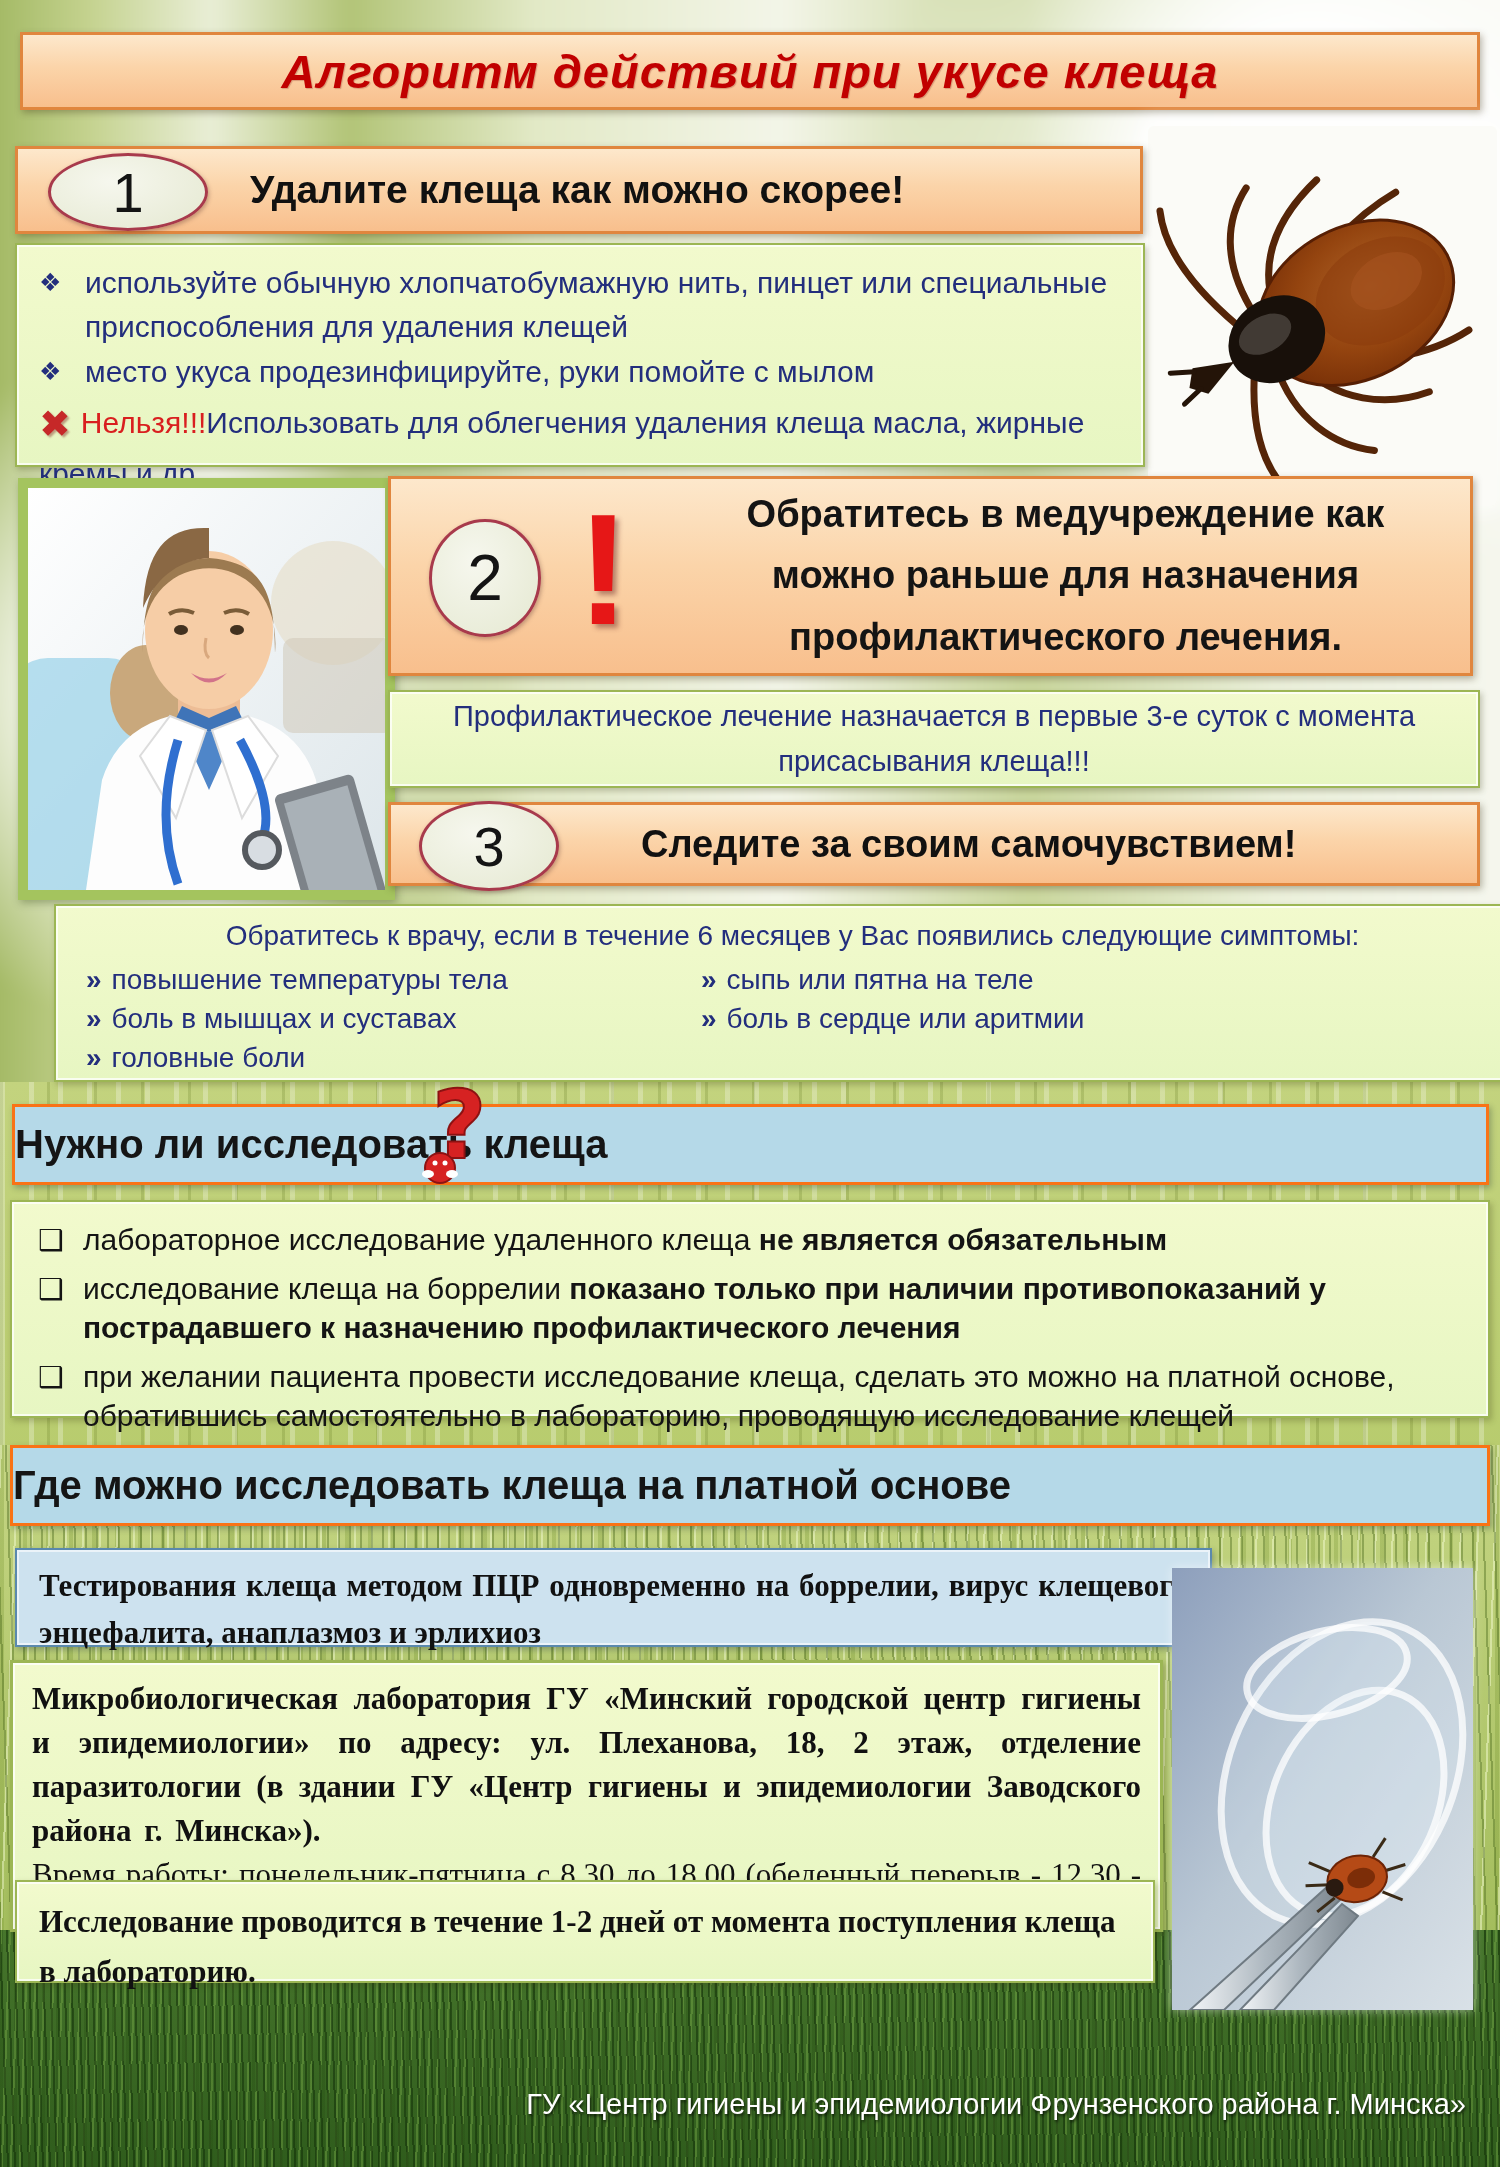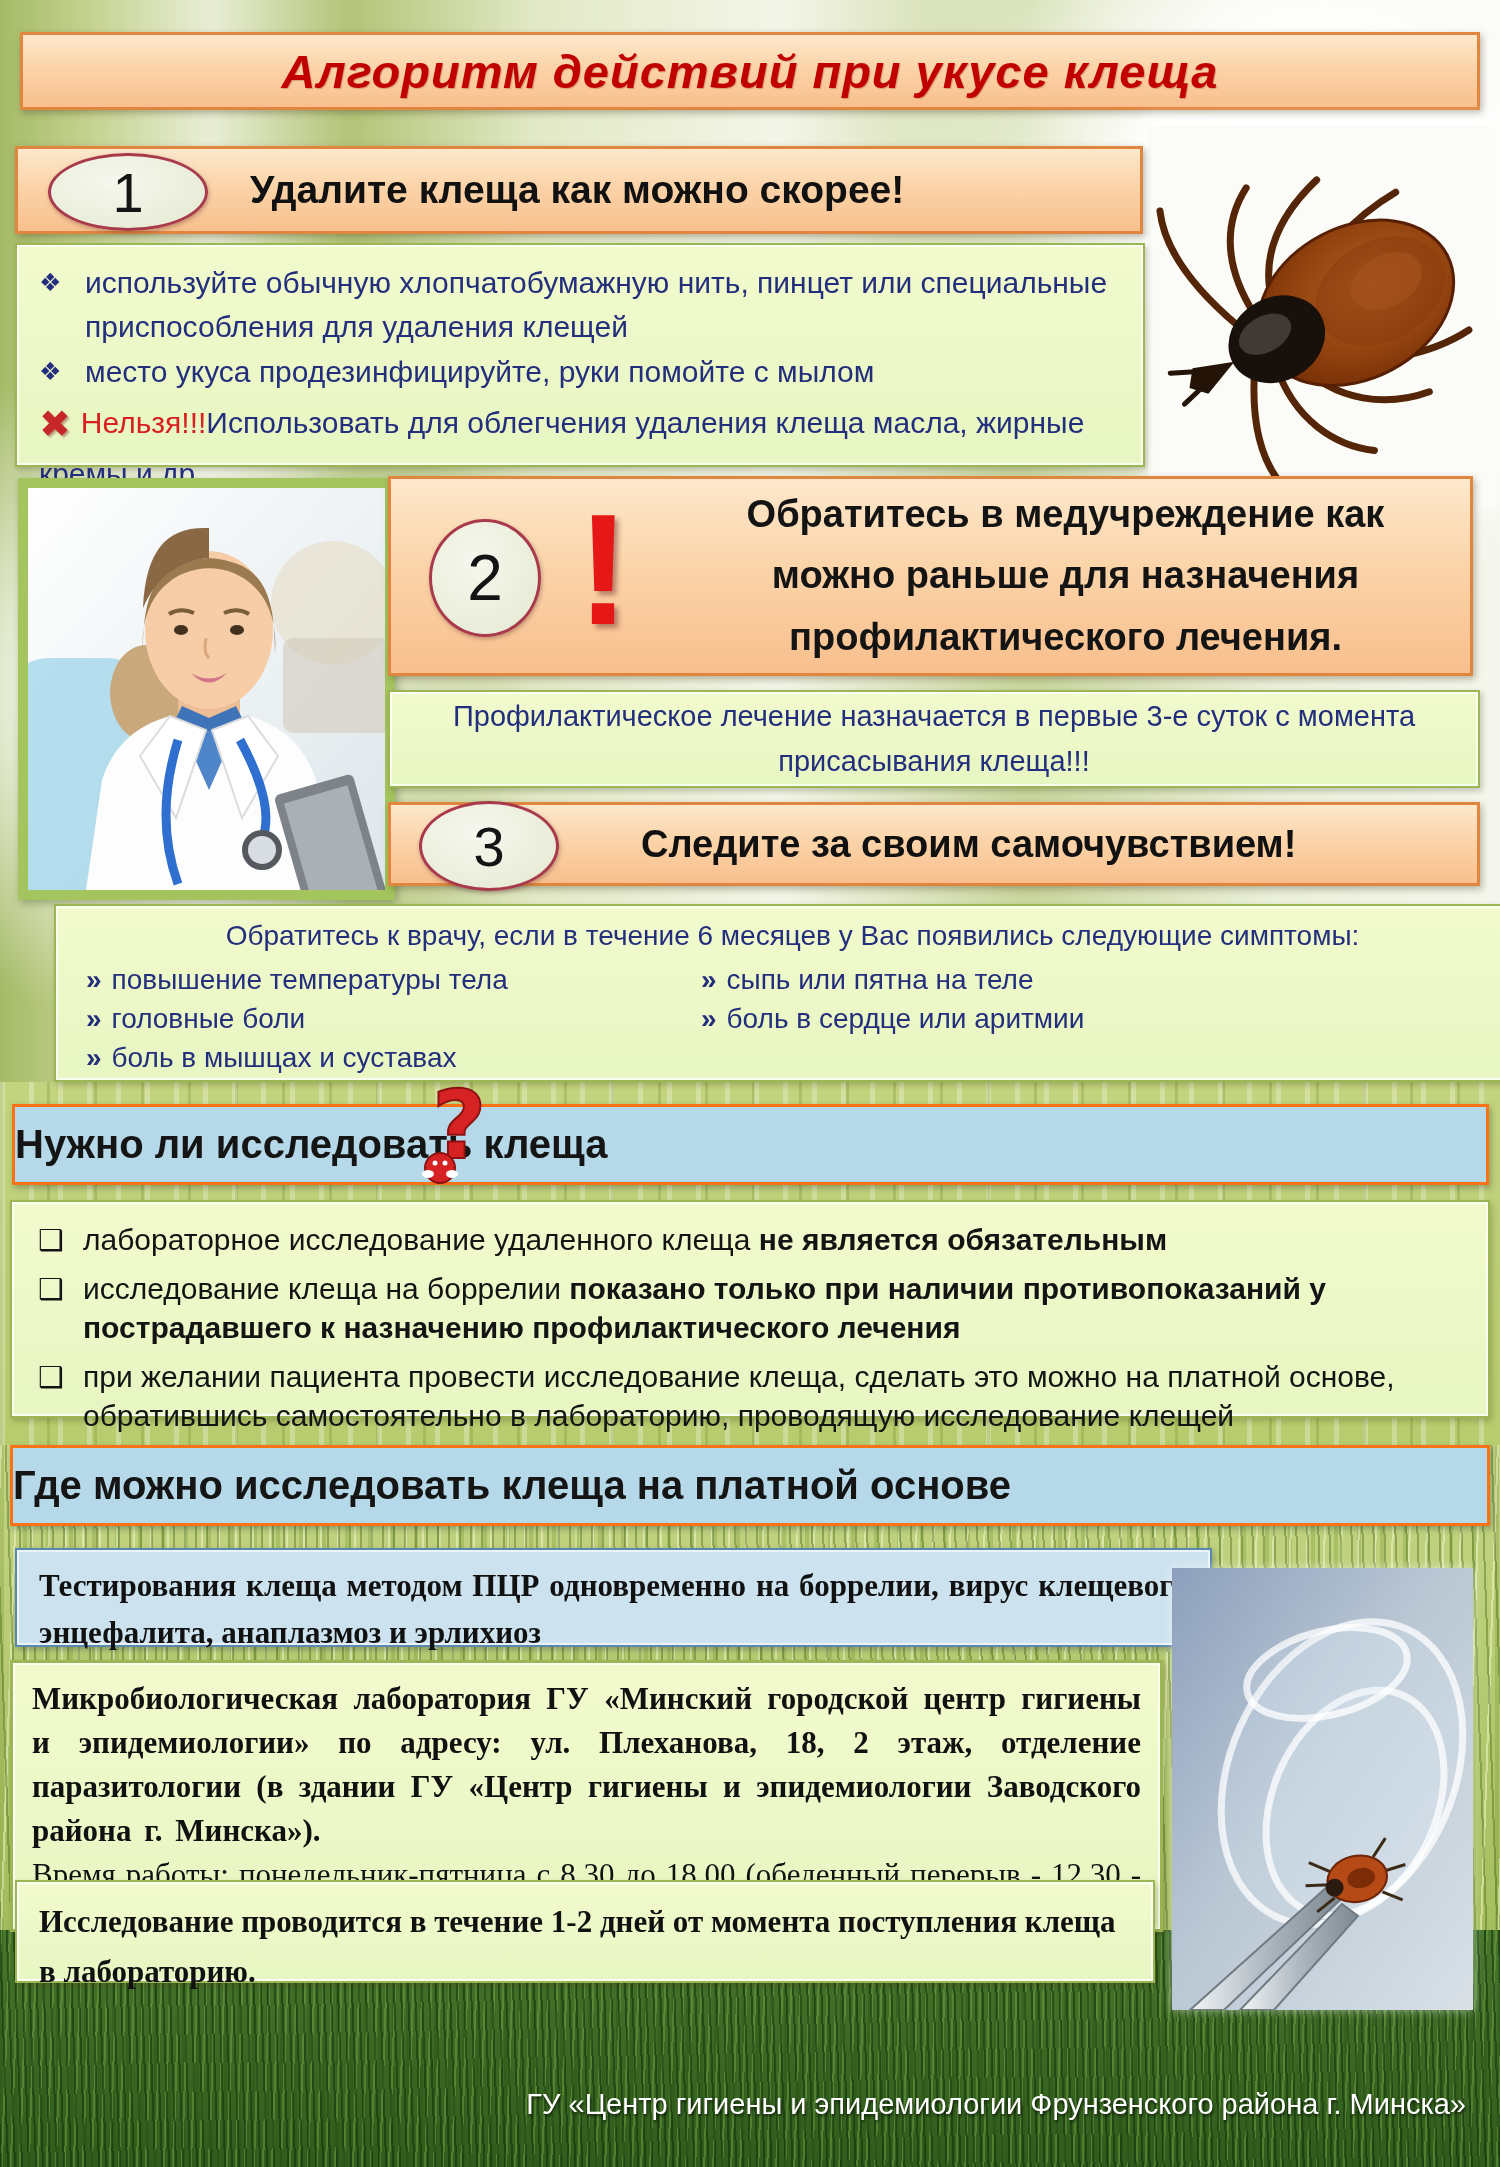--- a/index.html
+++ b/index.html
@@ -255,22 +255,22 @@
       <span>3</span>
     </div>
     <div class="step3-title">Следите за своим самочувствием!</div>
   </div>
 
   <div class="abs green-box symptoms">
     <div class="symptoms-header">Обратитесь к врачу, если в течение 6 месяцев у Вас появились следующие симптомы:</div>
     <div class="sym-cols">
       <ul class="sym-col left">
         <li><span class="arrow-b">»</span><span>повышение температуры тела</span></li>
+        <li><span class="arrow-b">»</span><span>боль в мышцах и суставах</span></li>
         <li><span class="arrow-b">»</span><span>головные боли</span></li>
-        <li><span class="arrow-b">»</span><span>боль в мышцах и суставах</span></li>
       </ul>
       <ul class="sym-col right">
         <li><span class="arrow-b">»</span><span>сыпь или пятна на теле</span></li>
         <li><span class="arrow-b">»</span><span>боль в сердце или аритмии</span></li>
       </ul>
     </div>
   </div>
 
   <div class="abs qmark">
     <svg viewBox="0 0 110 110" width="100%" height="100%">

